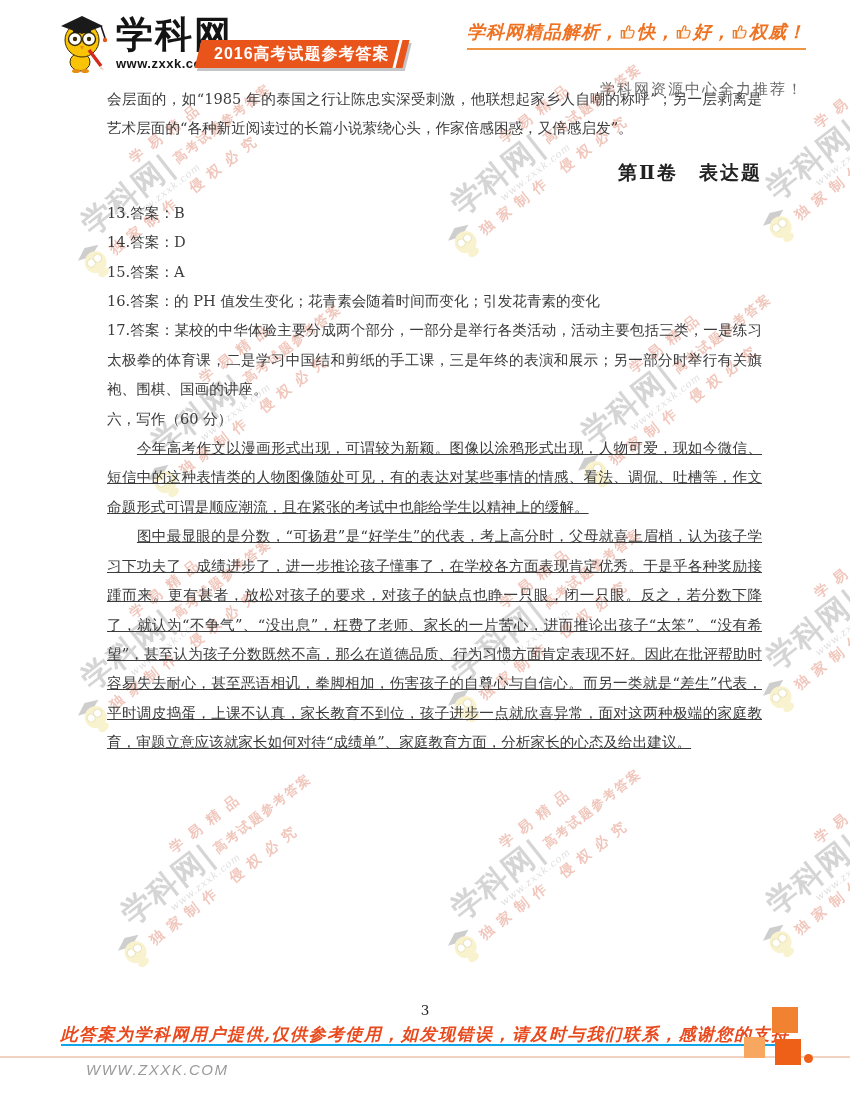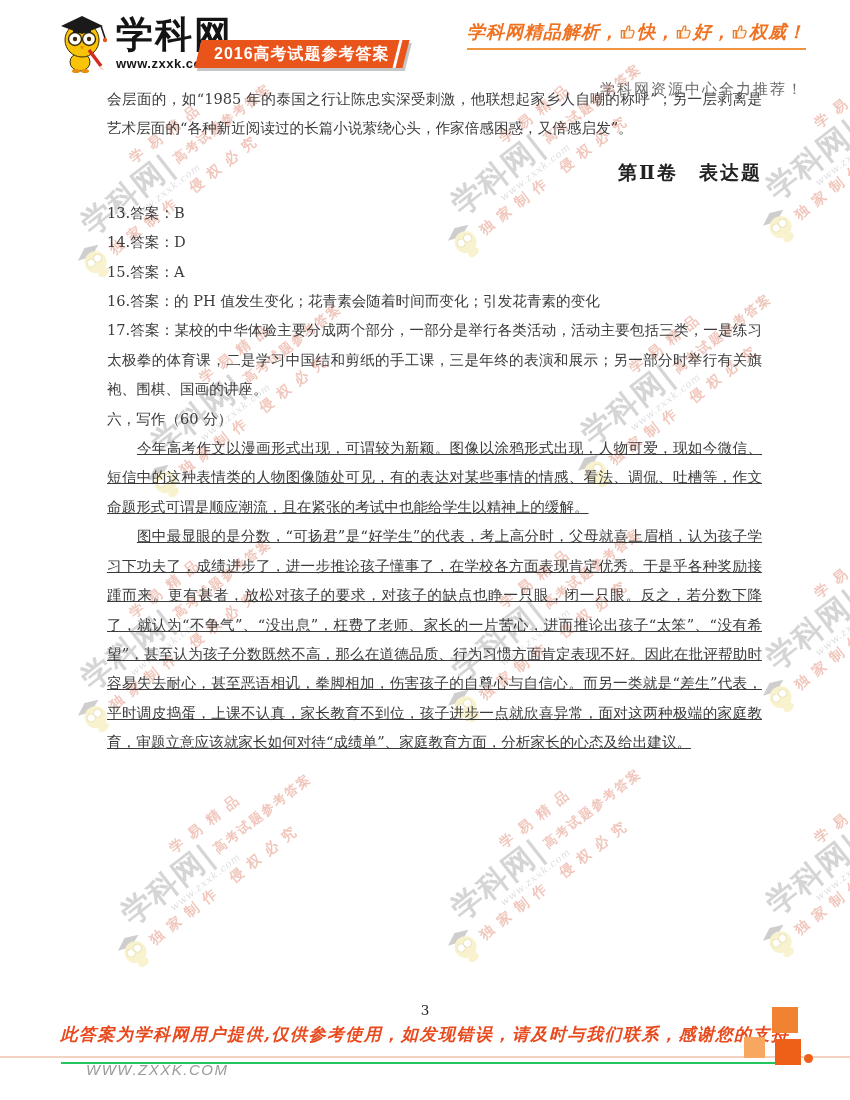--- a/index.html
+++ b/index.html
@@ -56,21 +56,21 @@
     font-size:19px; font-weight:bold; text-align:right; color:#222;
     margin:14px 0 11px; line-height:30px; letter-spacing:2px;
   }
 
   
   .footer{position:absolute; inset:0; z-index:3; pointer-events:none;}
   .page-num{position:absolute; top:1002px; left:0; right:0; text-align:center; font-size:13.5px; color:#222;}
   .notice{position:absolute; top:1023px; left:0; right:0; text-align:center;}
   .notice span{
     color:#e8491d; font-size:17px; font-weight:bold; font-style:italic; letter-spacing:1.5px;
-    border-bottom:2px solid #22c55e; padding-bottom:18px; white-space:nowrap;
+    border-bottom:2px solid #0ea5e9; padding-bottom:0; white-space:nowrap;
   }
   .footer-rule{position:absolute; top:1056px; left:0; width:850px; height:2px; background:#f1d2c3;}
   .site{
     position:absolute; top:1061px; left:86px; color:#9a9a9a; font-size:15px; font-style:italic;
     letter-spacing:1.5px; font-family:"Liberation Sans",sans-serif;
   }
   .qq{position:absolute; top:1054px; left:598px; display:flex; align-items:center; gap:8px;}
   .qq-label{font-size:21px; color:#4f4f4f; font-family:"Liberation Sans",sans-serif; letter-spacing:.5px;}
   .sq{position:absolute;}
   .sq-a{left:772px; top:1007px; width:26px; height:26px; background:#f08232;}

